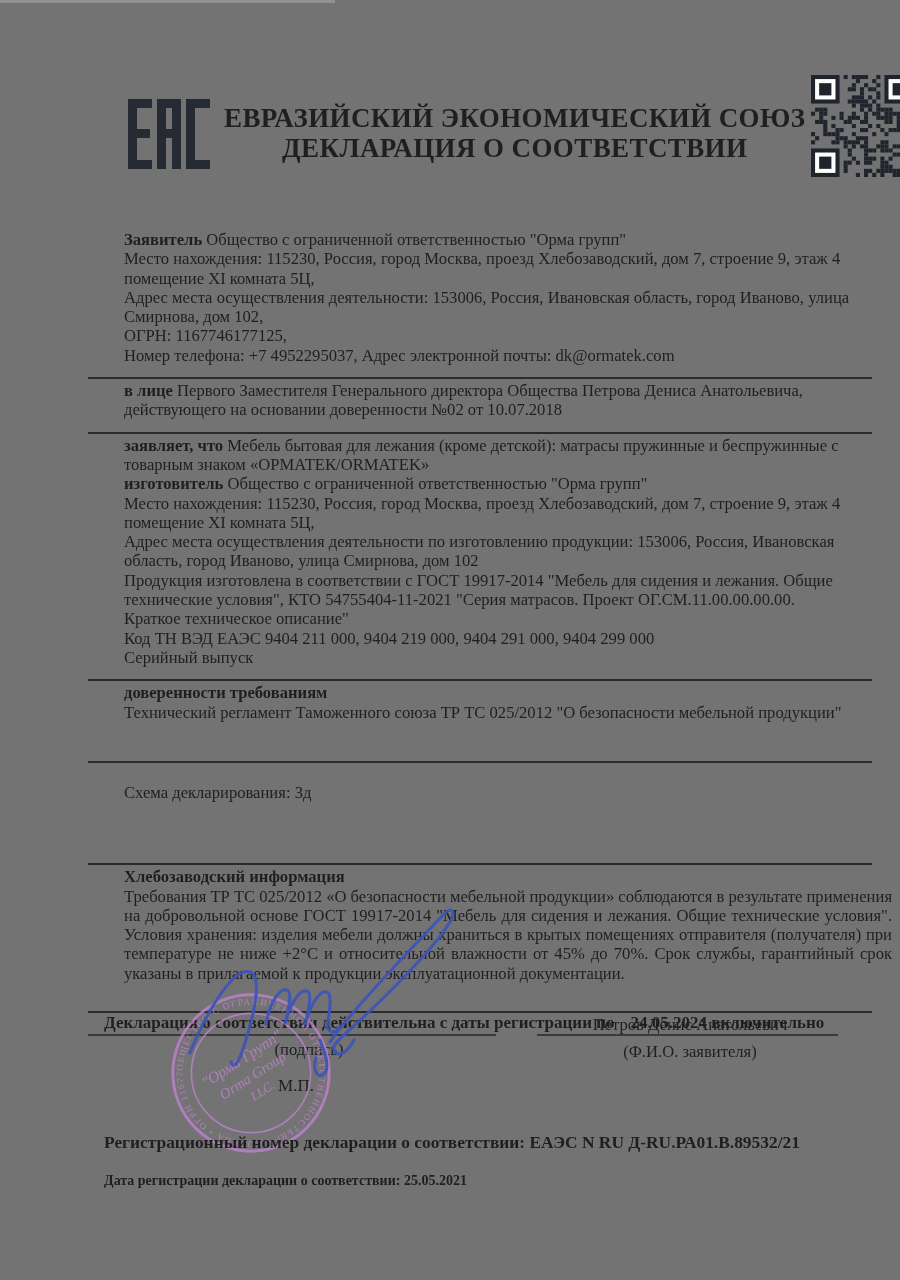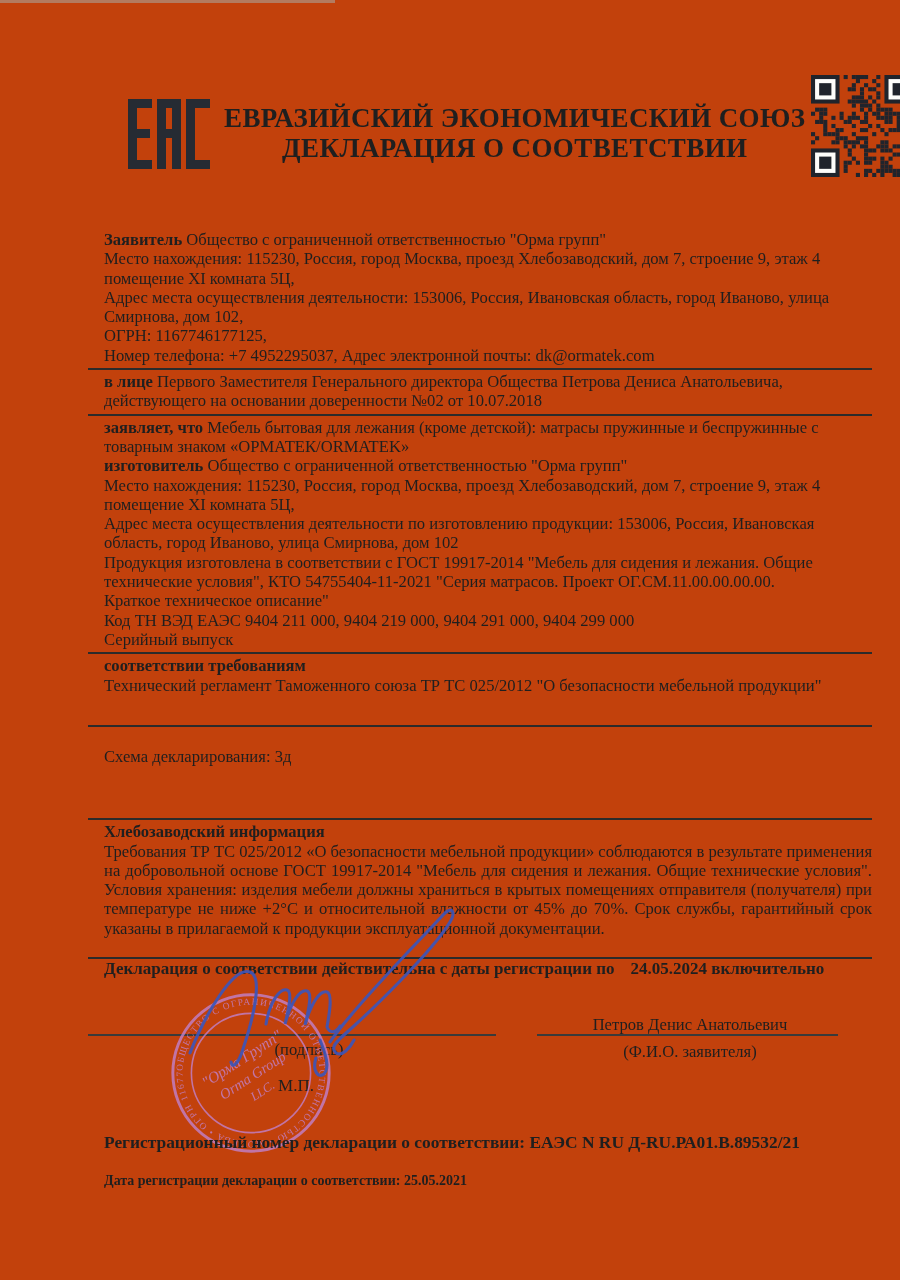--- a/index.html
+++ b/index.html
@@ -1,33 +1,33 @@
 <!DOCTYPE html>
 <html style="--ink: #1f1f1f; --logo: #262b33; --stamp: #c183d2; --sig: #3d55b8;"><head>
 <meta charset="utf-8">
 <style>
   html,body{margin:0;padding:0;}
   body{width:900px;height:1280px;background:#e9e9e6;}
-  .page{position:relative;width:900px;height:1280px;background:#c2410c;overflow:hidden;
+  .page{position:relative;width:900px;height:1280px;background:#737373;overflow:hidden;
         font-family:"Liberation Serif","DejaVu Serif",serif;color:var(--ink,#1f1f1f);}
   .scan-artifact{position:absolute;left:0;top:0;width:335px;height:3px;background:#a8aba6;opacity:.55;}
 
   
   .header{position:absolute;left:104px;top:73px;width:768px;height:108px;display:flex;}
   .eac-logo{width:82px;height:70px;margin:26px 0 0 24px;flex:0 0 auto;}
   .titles{flex:1;text-align:center;padding:30px 6px 0 14px;font-weight:bold;
           font-size:27px;line-height:30px;letter-spacing:.4px;white-space:nowrap;}
   .qr{width:102px;height:102px;margin-top:2px;flex:0 0 auto;}
 
   
   .doc-body{position:absolute;left:104px;top:228px;width:768px;font-size:16.6px;line-height:19.3px;}
   .doc-body p{margin:0;width:760px;}
   p.just{width:768px;text-align:justify;}
   .rule{border-top:2px solid #2b2b2b;margin-left:-16px;width:784px;height:0;}
-  .sec{padding:2px 0 3px;}
+  .sec{padding:2px 0 12px;margin-left:20px;}
   .s1{min-height:132px;}
   .s2{min-height:38px;}
   .s3{min-height:228px;}
   .s4{min-height:66px;}
   .s5{min-height:86px;}
   .s6{min-height:132px;}
   .scheme{margin-top:18px !important;}
   b.inline{font-weight:bold;}
   .validity{margin-top:9px;font-size:17px;font-weight:bold;}
   .validity .date{margin-left:16px;}
@@ -305,21 +305,21 @@
       <p>Адрес места осуществления деятельности по изготовлению продукции: 153006, Россия, Ивановская область, город Иваново, улица Смирнова, дом 102</p>
       <p>Продукция изготовлена в соответствии с ГОСТ 19917-2014 "Мебель для сидения и лежания. Общие технические условия", КТО 54755404-11-2021 "Серия  матрасов. Проект ОГ.СМ.11.00.00.00.00.</p>
       <p>Краткое техническое описание"</p>
       <p>Код ТН ВЭД ЕАЭС 9404 211 000, 9404 219 000, 9404 291 000, 9404 299 000</p>
       <p>Серийный выпуск</p>
     </div>
 
     <div class="rule"></div>
 
     <div class="sec s4">
-      <p><b class="inline">соответствии требованиям</b></p>
+      <p><b class="inline">доверенности требованиям</b></p>
       <p class="just">Технический регламент Таможенного союза ТР ТС 025/2012 "О безопасности мебельной продукции"</p>
     </div>
 
     <div class="rule"></div>
 
     <div class="sec s5">
       <p class="scheme">Схема декларирования: 3д</p>
     </div>
 
     <div class="rule"></div>

